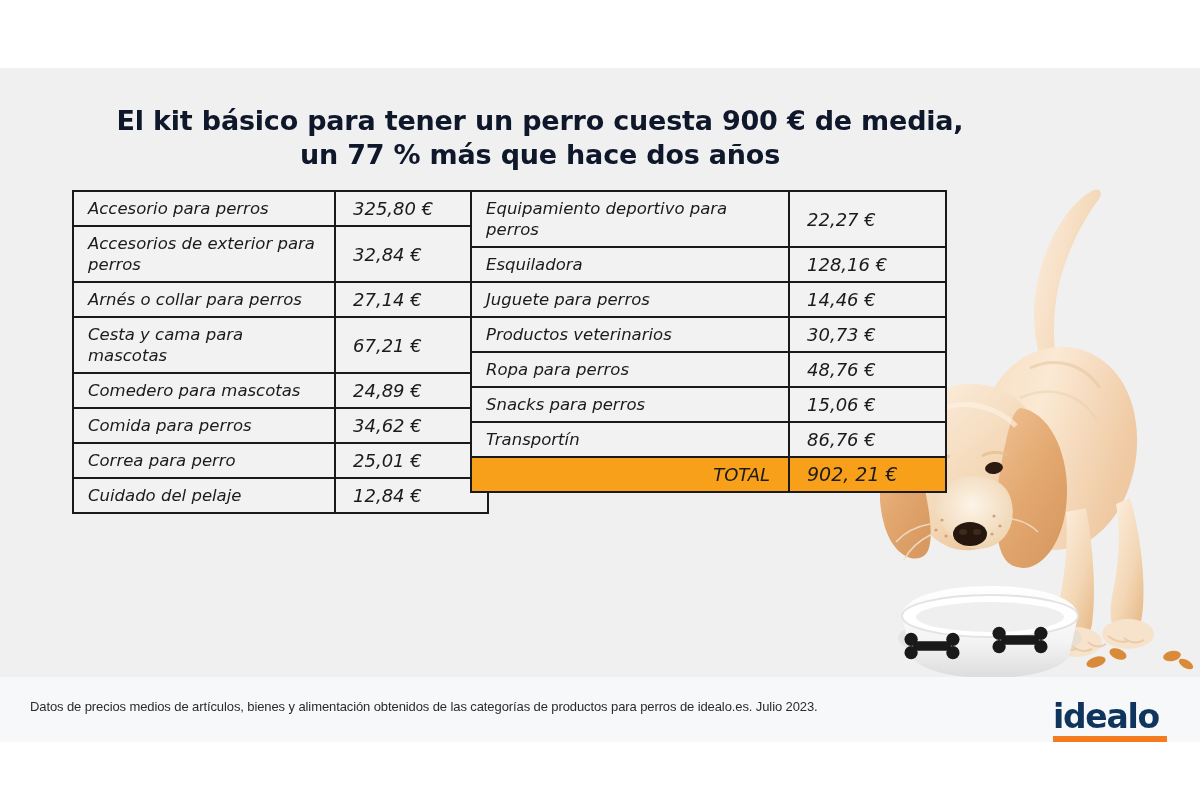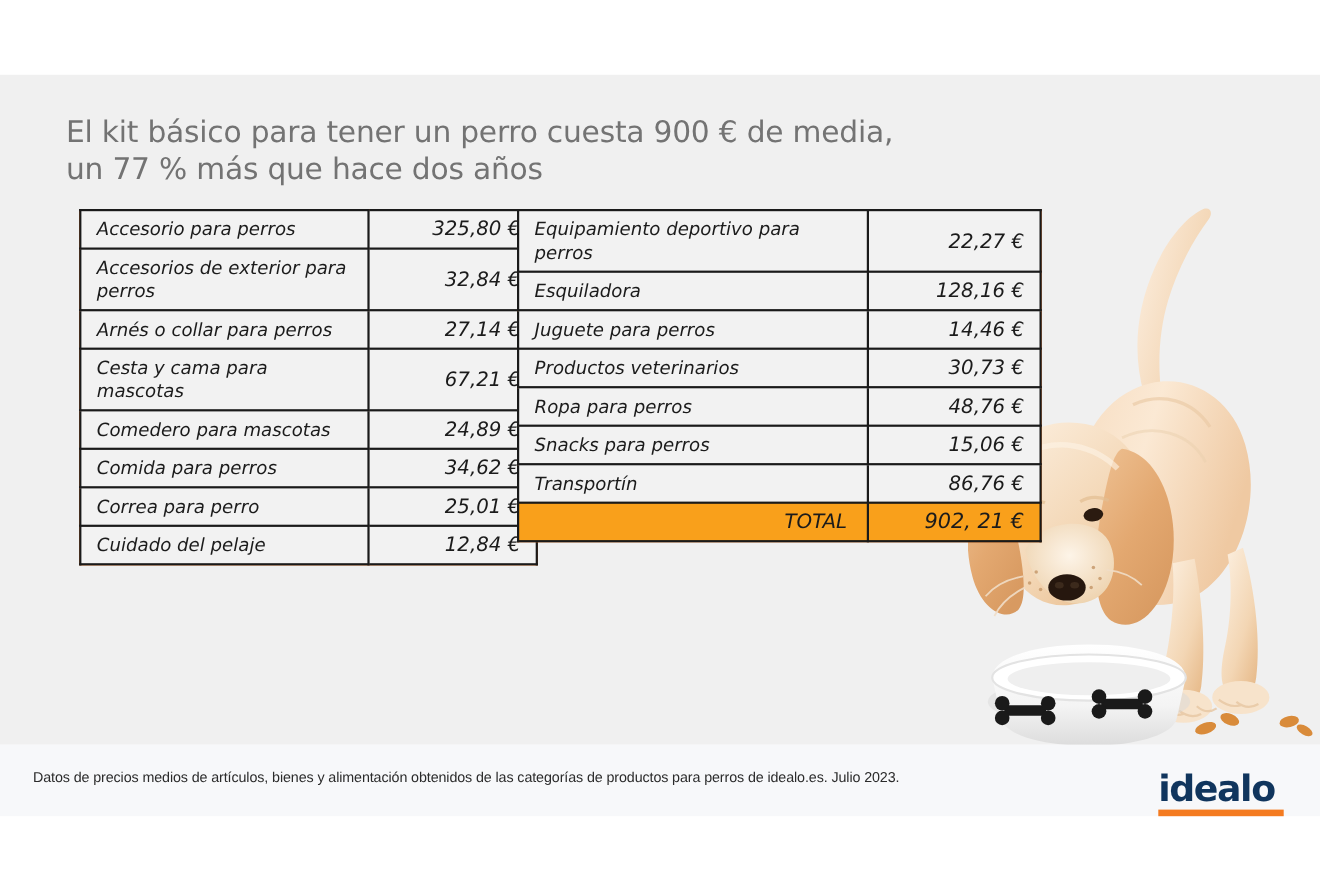--- a/index.html
+++ b/index.html
@@ -30,23 +30,24 @@
     position: absolute;
     left: 0; top: 677px;
     width: 1200px; height: 65px;
     background: #f7f8fa;
   }
   
   .title {
     position: absolute;
     left: 60px; top: 104px;
     width: 960px;
-    color: #737373;
+    text-align: center;
+    color: #0f172a;
     font-family: "DejaVu Sans", sans-serif;
-    font-weight: normal;
+    font-weight: bold;
     font-size: 27px;
     line-height: 34px;
     letter-spacing: -0.2px;
   }
   .title-line { display: block; }
   
   .tbl {
     position: absolute;
     border-collapse: collapse;
     background: #f97316;
@@ -57,21 +58,21 @@
     background: #f2f2f2;
     font-family: "DejaVu Sans", sans-serif;
     font-style: italic;
     font-size: 16.5px;
     color: #1b1b1b;
     padding: 6px 14px;
     vertical-align: middle;
     line-height: 21px;
   }
   .tbl td.val {
-    text-align: right;
+    text-align: left;
     font-size: 18px;
     white-space: nowrap;
     padding-left: 17px;
   }
   #table-left  { left: 72px; top: 190px; width: 352px; }
   #table-right { left: 470px; top: 190px; width: 412px; }
   #table-left  td.lbl { width: 232px; }
   #table-left  td.val { width: 120px; }
   #table-right td.lbl { width: 288px; }
   #table-right td.val { width: 124px; }

